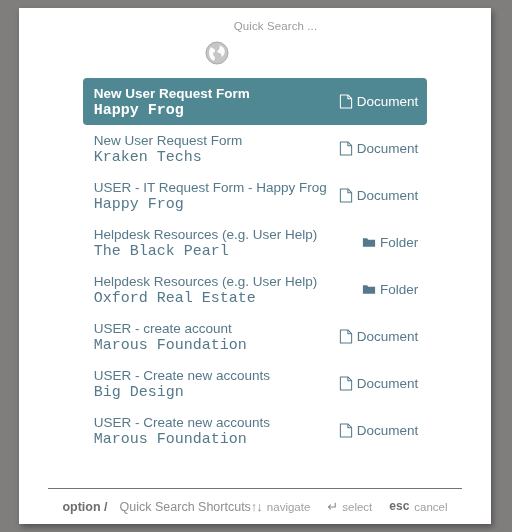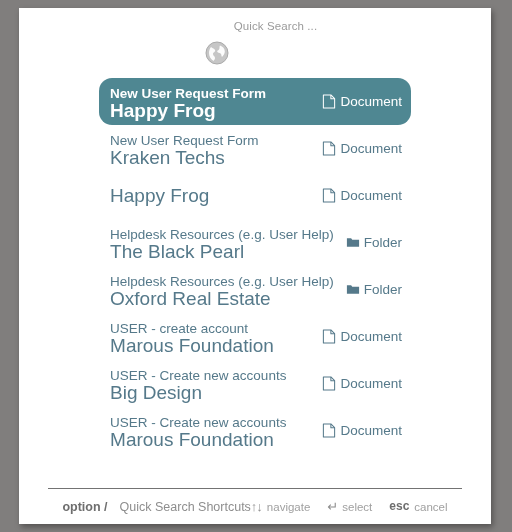--- a/index.html
+++ b/index.html
@@ -92,42 +92,43 @@
     overflow: hidden;
     box-sizing: border-box;
   }
   .result-row {
     display: flex;
     align-items: center;
     justify-content: space-between;
     height: 47px;
     padding: 0 9px 0 11px;
     box-sizing: border-box;
-    border-radius: 13px;
+    border-radius: 4px;
   }
   .result-row.selected {
     background: #4f8792;
   }
   .result-text {
     display: flex;
     flex-direction: column;
     justify-content: center;
     min-width: 0;
   }
   .result-title {
     font-size: 13.5px;
     color: #55798a;
     line-height: 17px;
     white-space: nowrap;
   }
   .result-sub {
-    font-size: 19px;
+    font-size: 15px;
     color: #55798a;
     line-height: 17px;
     white-space: nowrap;
+    font-family: Liberation Mono, monospace;
   }
   .selected .result-title,
   .selected .result-sub {
     color: #ffffff;
   }
   .selected .result-title { font-weight: bold; }
   .selected .result-sub { font-weight: bold; }
 
   .result-type {
     display: flex;
@@ -252,20 +253,21 @@
             <svg viewBox="0 0 14 16" width="14" height="16" class="type-icon">
               <path d="M1 1 L9 1 L13 5 L13 15 L1 15 Z" fill="none" stroke="#55798a" stroke-width="1.1" stroke-linejoin="round"></path>
               <path d="M9 1 L9 5 L13 5" fill="none" stroke="#55798a" stroke-width="1.1" stroke-linejoin="round"></path>
             </svg>
           </span>
           <span class="type-label">Document</span>
         </div>
       </div>
       <div class="result-row">
         <div class="result-text">
+          <div class="result-title">USER - IT Request Form - Happy Frog</div>
           <div class="result-sub">Happy Frog</div>
         </div>
         <div class="result-type">
           <span style="display: block;">
             <svg viewBox="0 0 14 16" width="14" height="16" class="type-icon">
               <path d="M1 1 L9 1 L13 5 L13 15 L1 15 Z" fill="none" stroke="#55798a" stroke-width="1.1" stroke-linejoin="round"></path>
               <path d="M9 1 L9 5 L13 5" fill="none" stroke="#55798a" stroke-width="1.1" stroke-linejoin="round"></path>
             </svg>
           </span>
           <span class="type-label">Document</span>

